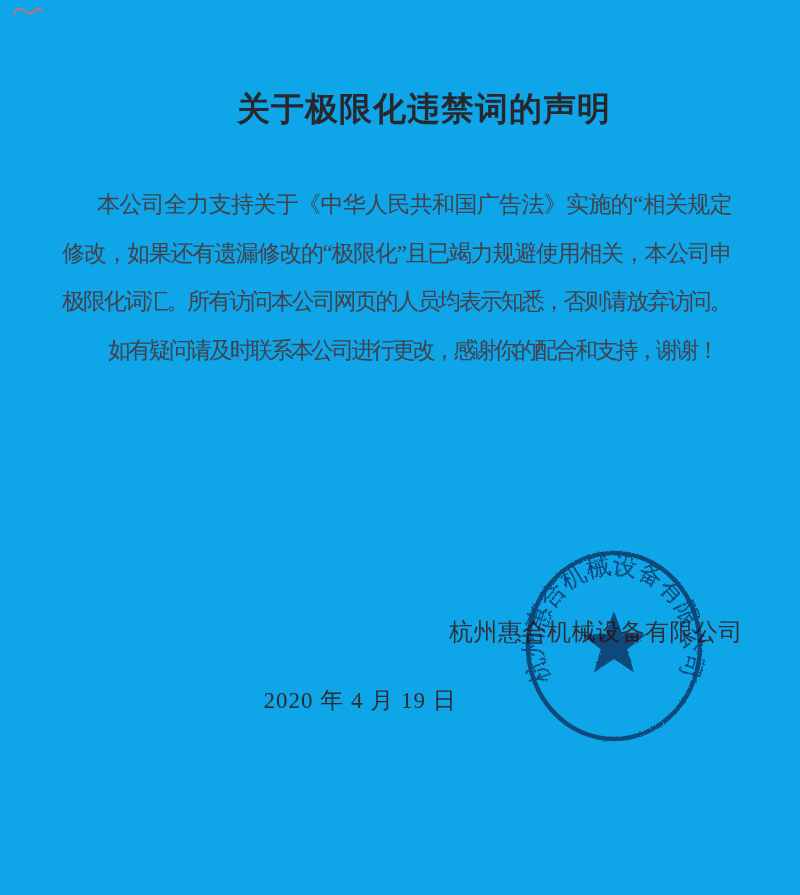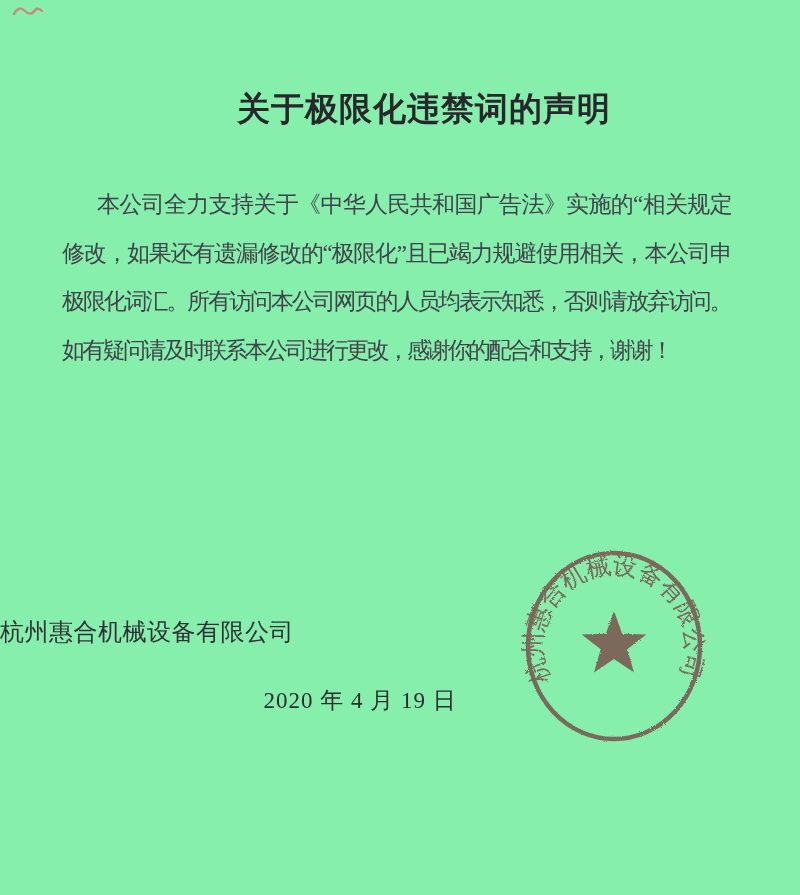--- a/index.html
+++ b/index.html
@@ -1,42 +1,42 @@
 <!DOCTYPE html>
 <html><head>
 <meta charset="utf-8">
 <style>
   html,body { margin:0; padding:0; background:#ffffff; }
   .page {
     position:relative; width:800px; height:895px;
-    background:#86efac; overflow:hidden;
+    background:#0ea5e9; overflow:hidden;
     font-family:"Liberation Serif","DejaVu Serif",serif;
   }
   .title {
     position:absolute; top:87px; left:24px; width:800px;
     text-align:center;
     font-family:"Liberation Sans","DejaVu Sans",sans-serif;
     font-weight:bold; font-size:33px; letter-spacing:1px;
     color:#28282c;
   }
   .body-text {
     position:absolute; left:62px; top:181px; width:668px;
     font-size:23px; letter-spacing:-2.7px; color:#42424c;
   }
   .body-text .line {
     height:48.5px; line-height:48.5px;
     text-align:justify; text-align-last:justify;
     text-justify:inter-character;
     overflow:visible; white-space:normal;
   }
   .body-text .line.first { text-indent:35px; }
-  .body-text .line.last { text-align-last:left; }
+  .body-text .line.last { text-align-last:left;margin-left:46px; }
   .company {
     position:absolute; top:616px; left:0; right:57px;
-    text-align:left; font-size:24px; letter-spacing:0.5px;
+    text-align:right; font-size:24px; letter-spacing:0.5px;
     color:#303036;
   }
   .date {
     position:absolute; top:685px; left:0; right:80px;
     text-align:center; font-size:23px; letter-spacing:1px;
     color:#2c2c31;
   }
   .seal {
     position:absolute; left:508px; top:537px;
     width:212px; height:218px;

